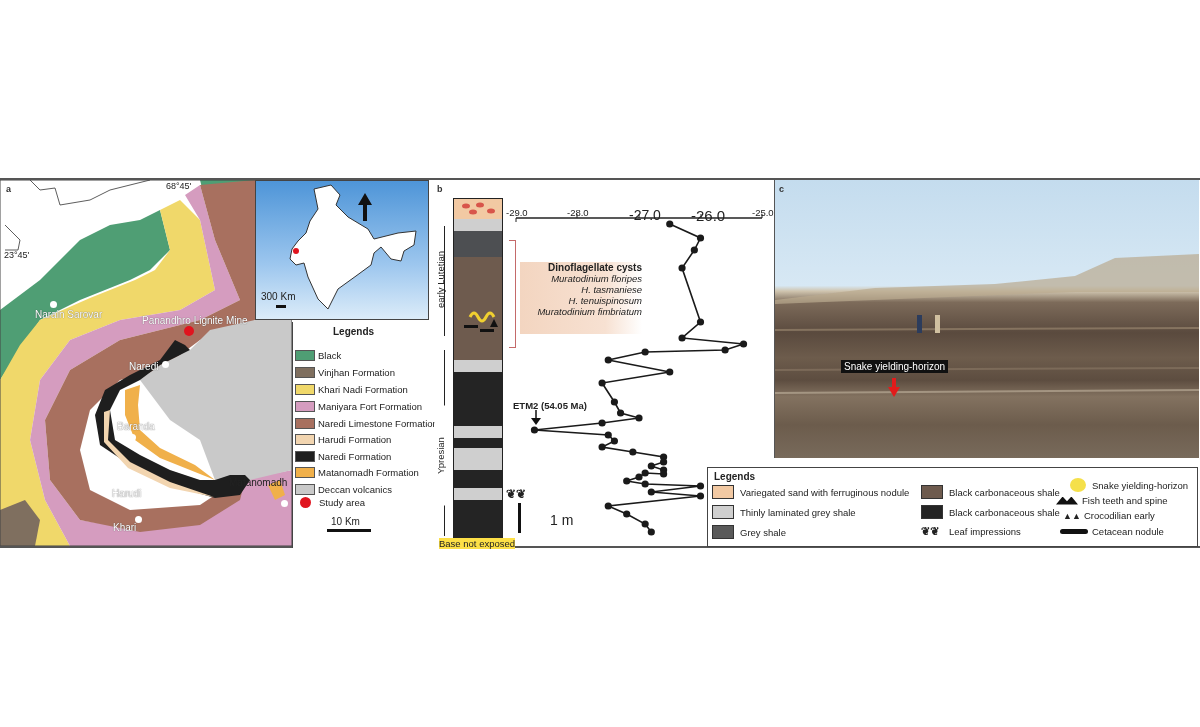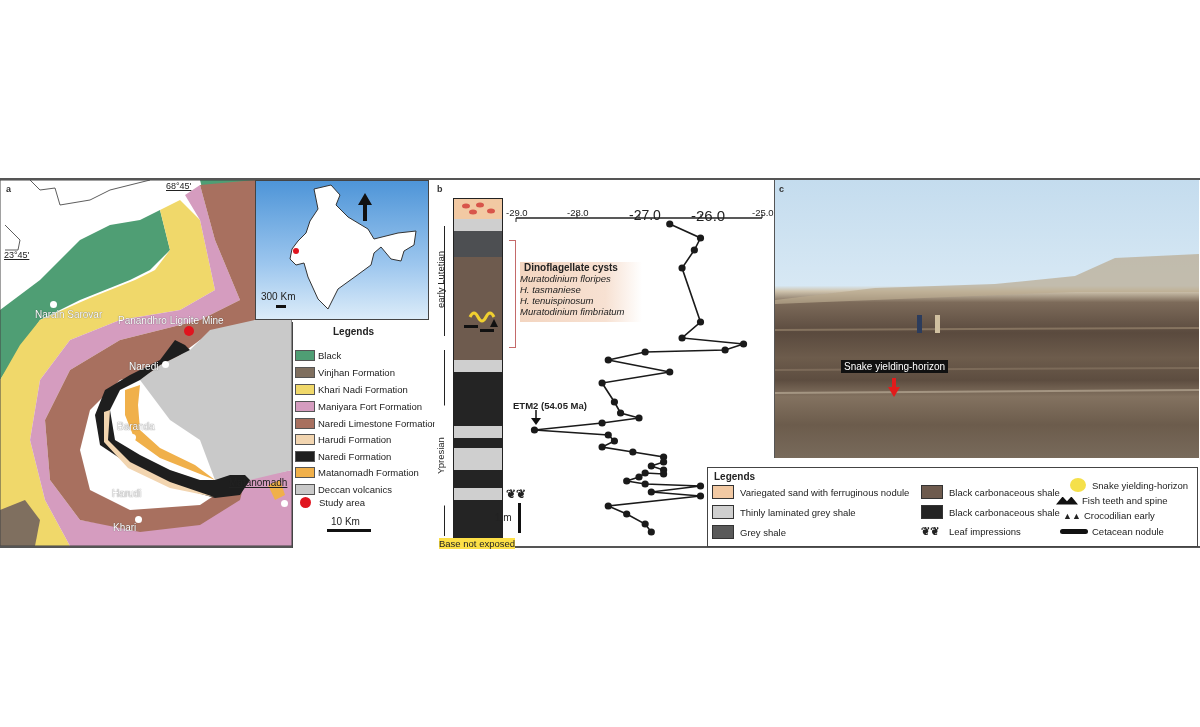--- a/index.html
+++ b/index.html
@@ -1,31 +1,31 @@
 <!DOCTYPE html>
 <html><head>
 <meta charset="utf-8">
 <style>
   html,body{margin:0;padding:0;background:#fff;}
   body{width:1200px;height:727px;position:relative;overflow:hidden;font-family:"Liberation Sans",sans-serif;color:#222;}
   .panel-frame{position:absolute;left:0;top:178px;width:1200px;height:370px;border-top:2px solid #555;border-bottom:2px solid #555;box-sizing:border-box;}
   .abs{position:absolute;}
   .plabel{position:absolute;font-weight:bold;font-size:9px;color:#333;}
   .maptext{position:absolute;font-size:10px;color:#fff;text-shadow:0 0 1px #333;white-space:nowrap;}
-  .maptext.dark{color:#222;text-shadow:none;text-decoration:underline;}
+  .maptext.dark{color:#222;text-shadow:none;}
   .town{position:absolute;width:7px;height:7px;border-radius:50%;background:#fff;}
   .legend-a{position:absolute;left:292px;top:322px;width:150px;height:226px;background:#fff;border-left:1px solid #444;}
   .legend-a .title{position:absolute;left:40px;top:4px;font-size:10px;font-weight:bold;}
   .lg-row{position:absolute;left:2px;height:12px;display:flex;align-items:center;font-size:9.5px;color:#222;white-space:nowrap;}
   .sw{width:20px;height:11px;border:1px solid #555;margin-right:3px;box-sizing:border-box;}
   .inset{position:absolute;left:255px;top:180px;width:172px;height:138px;border:1px solid #444;background:linear-gradient(180deg,#4e95d8 0%,#9cc6ee 60%,#dcecf9 100%);overflow:hidden;}
   .col{position:absolute;left:453px;top:198px;width:50px;height:340px;border:1px solid #222;box-sizing:border-box;}
   .col div{position:absolute;left:0;width:100%;}
   .chart-svg{position:absolute;left:500px;top:195px;}
-  .dino{position:absolute;left:520px;top:262px;width:122px;height:60px;background:linear-gradient(90deg,#f3d5c0 0%,#f7e1d2 70%,rgba(255,255,255,0) 100%);}
+  .dino{position:absolute;left:520px;top:262px;width:122px;height:72px;background:linear-gradient(90deg,#f3d5c0 0%,#f7e1d2 70%,rgba(255,255,255,0) 100%);text-align:right;}
   .dino .h{font-weight:bold;font-size:10px;margin-left:4px;}
   .dino .i{font-style:italic;font-size:9.5px;line-height:11px;}
   .photo{position:absolute;left:774px;top:180px;width:424px;height:278px;overflow:hidden;border-left:1px solid #555;
     background:linear-gradient(180deg,#c4dcee 0%,#d7e8f4 38%,#cfc4ae 40%,#7d6b5a 44%,#5a4a3e 55%,#6d5c4c 64%,#5d4d40 72%,#837260 78%,#6c5c4c 88%,#786a5b 100%);}
   .legend-c{position:absolute;left:707px;top:467px;width:491px;height:80px;border:1px solid #444;background:#fff;box-sizing:border-box;}
   .lc-row{position:absolute;display:flex;align-items:center;font-size:9.5px;white-space:nowrap;color:#222;}
   .sw2{width:22px;height:14px;border:1px solid #333;margin-right:6px;box-sizing:border-box;}
 </style>
 </head>
 <body>
@@ -60,21 +60,21 @@
   <rect x="0" y="0" width="292" height="366" fill="none" stroke="#444" stroke-width="1"></rect>
 </svg>
 
 <div class="plabel" style="left:6px;top:184px">a</div>
 <div class="maptext dark" style="left:166px;top:181px;font-size:9px">68°45'</div>
 <div class="maptext dark" style="left:4px;top:250px;font-size:9px">23°45'</div>
 
 <div class="town" style="left:50px;top:301px"></div>
 <div class="maptext" style="left:35px;top:309px">Narain Sarovar</div>
 <div class="abs" style="left:184px;top:326px;width:10px;height:10px;border-radius:50%;background:#e0141e"></div>
-<div class="maptext" style="left:118px;top:315px">Panandhro Lignite Mine</div>
+<div class="maptext" style="left:142px;top:315px">Panandhro Lignite Mine</div>
 <div class="town" style="left:162px;top:361px"></div>
 <div class="maptext" style="left:129px;top:361px">Naredi</div>
 <div class="town" style="left:129px;top:434px"></div>
 <div class="maptext" style="left:117px;top:421px">Baranda</div>
 <div class="town" style="left:122px;top:481px"></div>
 <div class="maptext" style="left:112px;top:488px">Harudi</div>
 <div class="town" style="left:135px;top:516px"></div>
 <div class="maptext" style="left:113px;top:522px">Khari</div>
 <div class="town" style="left:281px;top:500px"></div>
 <div class="maptext dark" style="left:229px;top:477px">Matanomadh</div>
@@ -180,21 +180,21 @@
 <div class="dino">
   <div class="h">Dinoflagellate cysts</div>
   <div class="i">Muratodinium floripes</div>
   <div class="i">H. tasmaniese</div>
   <div class="i">H. tenuispinosum</div>
   <div class="i">Muratodinium fimbriatum</div>
 </div>
 
 <div class="abs" style="left:506px;top:487px;font-size:12px;font-weight:bold">❦❦</div>
 <div class="abs" style="left:518px;top:503px;width:3px;height:30px;background:#111"></div>
-<div class="abs" style="left:495px;top:512px;font-size:10px">1 m</div>
+<div class="abs" style="left:550px;top:512px;font-size:14px">1 m</div>
 
 <div class="abs" style="left:513px;top:400px;font-size:9.5px;font-weight:bold">ETM2 (54.05 Ma)</div>
 <svg class="abs" style="left:530px;top:410px" width="12" height="16">
   <path d="M6 0 L6 10" stroke="#111" stroke-width="1.5"></path>
     <polygon points="1,8 11,8 6,15" fill="#111"></polygon>
 </svg>
 
 <svg class="chart-svg" width="275" height="345">
   <g transform="translate(0,0)">
     <line x1="16" y1="23" x2="262" y2="23" stroke="#222" stroke-width="1.5"></line>

